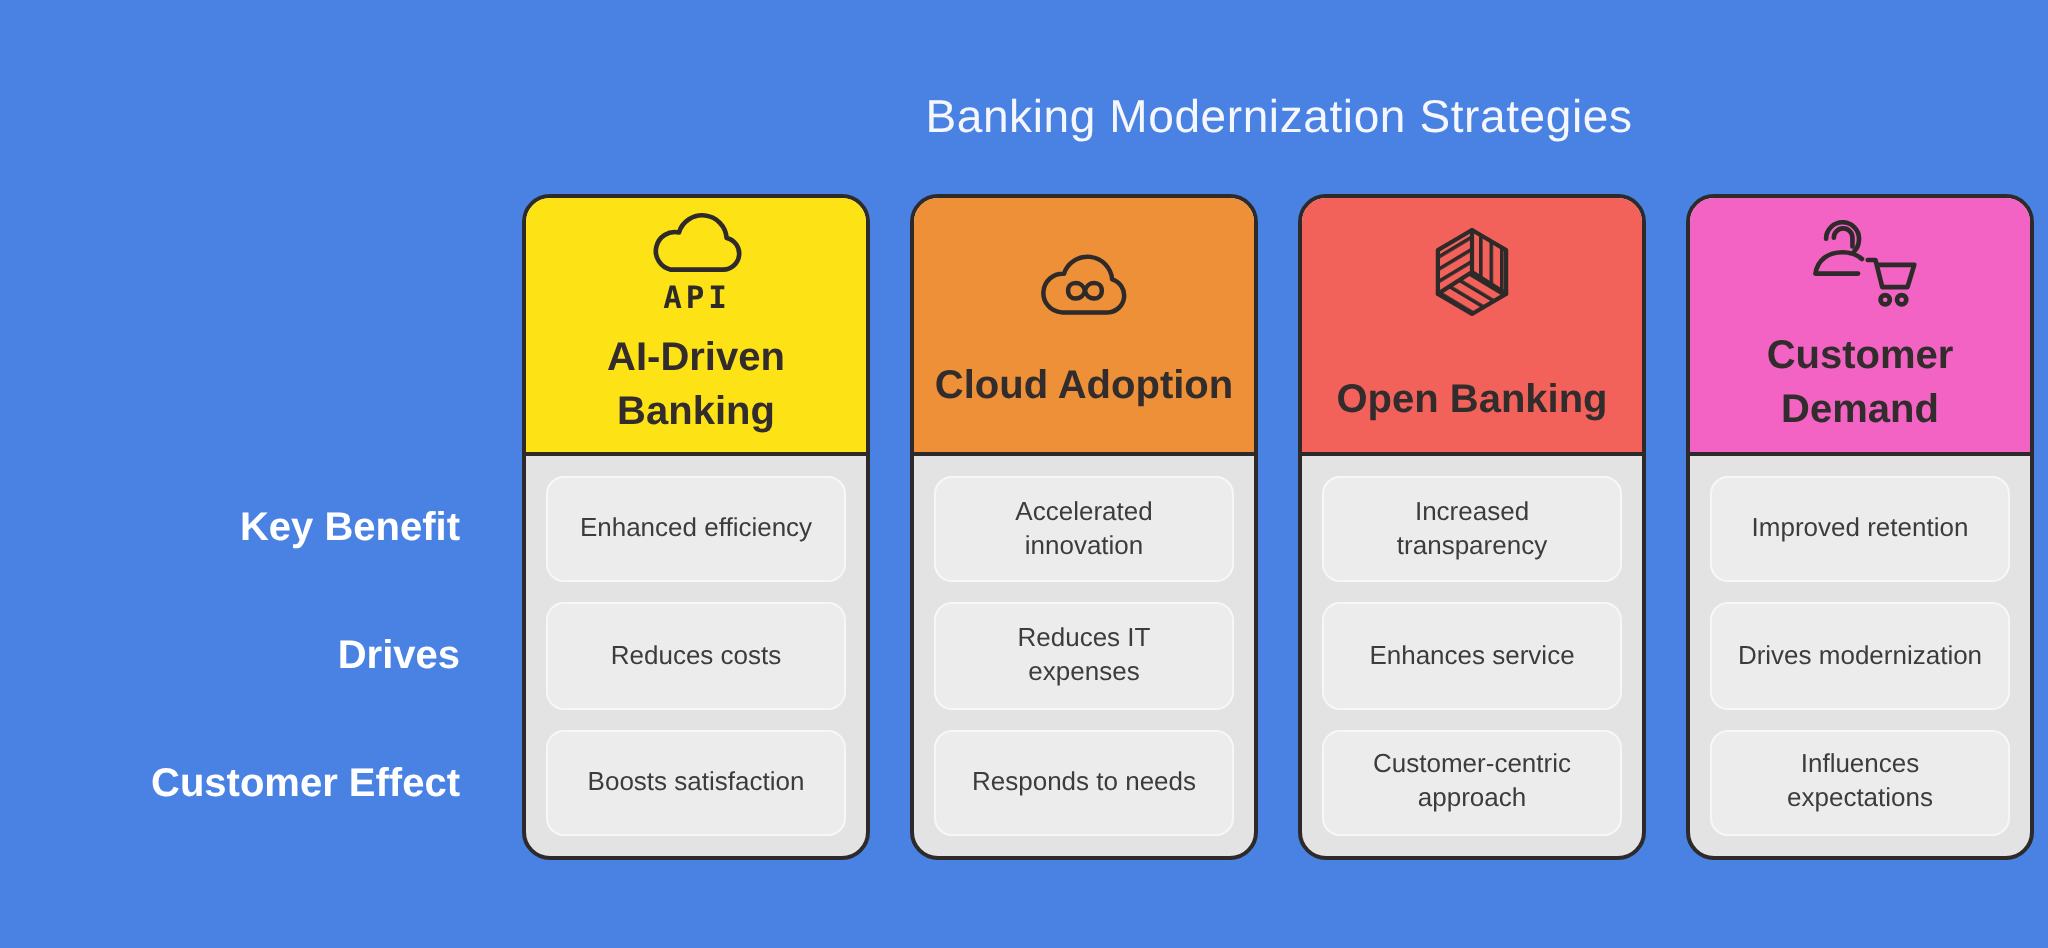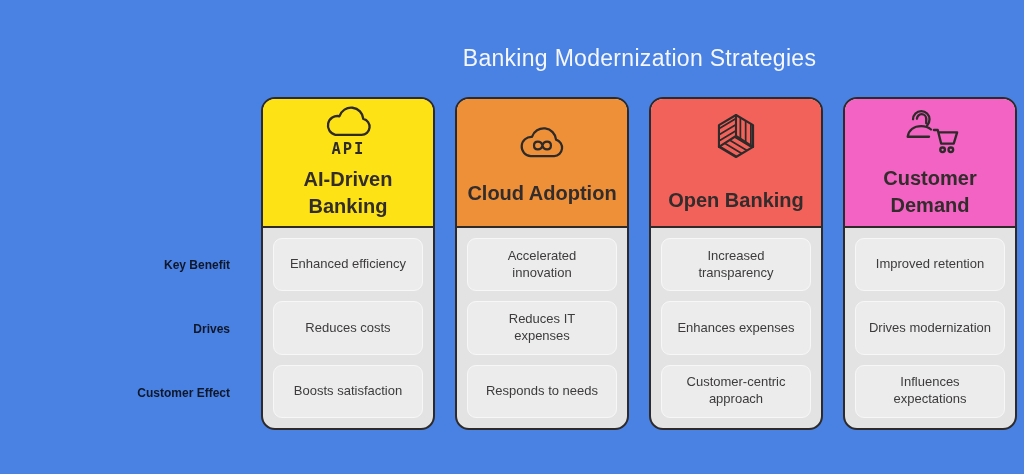--- a/index.html
+++ b/index.html
@@ -12,21 +12,21 @@
   }
   .title {
     position:absolute; top:45px; left:213px; width:757px;
     text-align:center; color:#f5f7fc; font-size:23px; font-weight:500;
     letter-spacing:0.3px;
   }
   .row-labels { position:absolute; left:0; top:0; }
   .row-label {
     position:absolute; left:0; width:182px; height:53px;
     display:flex; align-items:center; justify-content:flex-end;
-    color:#0f172a; font-weight:bold; font-size:12px;
+    color:#ffffff; font-weight:bold; font-size:20px;
   }
   .row-label.r0 { top:238px; }
   .row-label.r1 { top:302px; }
   .row-label.r2 { top:366px; }
   .cards {
     position:absolute; left:213px; top:97px;
     display:flex; gap:20px;
   }
   .card {
     width:174px; height:333px;
@@ -125,21 +125,21 @@
             <polygon points="32,6 51.5,17.5 51.5,42.5 32,30" fill="url(#stR)"></polygon>
             <polygon points="32,30 12.5,42.5 32,54 51.5,42.5" fill="url(#stB)"></polygon>
             <polygon class="stroke" points="32,6 51.5,17.5 51.5,42.5 32,54 12.5,42.5 12.5,17.5"></polygon>
             <path class="stroke" d="M32 30 V6 M32 30 L12.5 42.5 M32 30 L51.5 42.5"></path>
           </svg>
         </div>
         <div class="card-title">Open Banking</div>
       </div>
       <div class="card-body">
         <div class="cell">Increased transparency</div>
-        <div class="cell">Enhances expenses</div>
+        <div class="cell">Enhances service</div>
         <div class="cell">Customer-centric approach</div>
       </div>
     </div>
 
     <div class="card">
       <div class="card-header" style="background-color: rgb(242, 99, 195);">
         <div class="icon-box">
           <svg width="62" height="56" viewBox="0 0 64 56">
             <path class="stroke" d="M14.5 17 a8.5 8.5 0 0 1 17 0 c0 3-1 5-2.5 6.5" stroke-width="2.3"></path>
             <path class="stroke" d="M18.5 16.5 a4.8 4.8 0 0 1 9.6 0 v4.5" stroke-width="2.3"></path>

